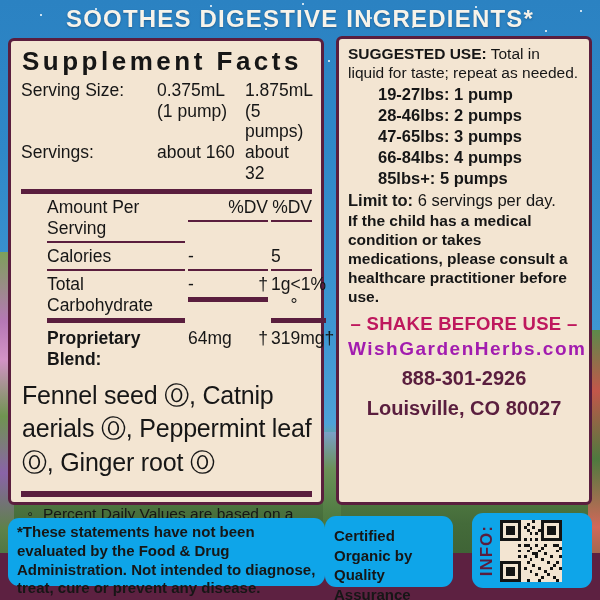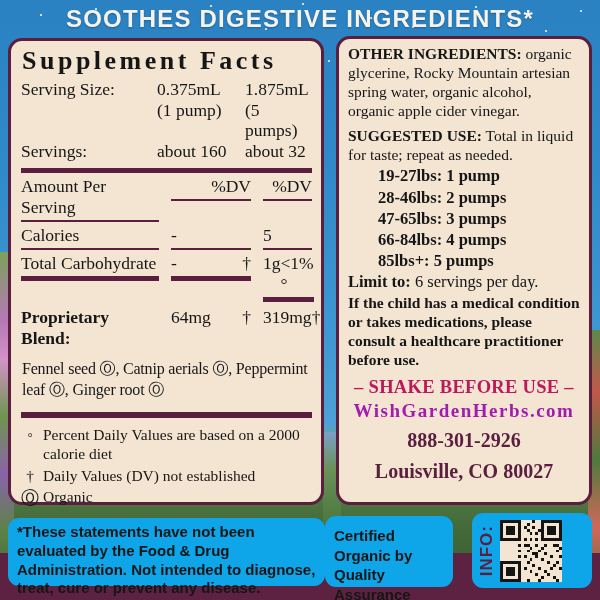--- a/index.html
+++ b/index.html
@@ -22,39 +22,39 @@
   .gap-hill{position:absolute;left:323px;top:432px;width:18px;height:124px;
        background:linear-gradient(180deg,#7aa0c8 0%,#6b9158 30%,#4e7a41 70%,#416337 100%);}
   .maroon-band{position:absolute;left:0;top:553px;width:600px;height:47px;background:#5d2141;}
 
   
   .banner{position:absolute;left:0;top:5px;width:600px;text-align:center;
        font-weight:bold;font-size:24px;letter-spacing:1.2px;color:#f7f3ea;
        text-shadow:0 1px 2px rgba(10,30,60,.35);}
 
   
-  .panel{position:absolute;background:#f3e5d2;border:3px solid #5a1e3e;border-radius:14px;box-sizing:border-box;font-family:Liberation Serif, serif;}
+  .panel{position:absolute;background:#f3e5d2;border:3px solid #5a1e3e;border-radius:6px;box-sizing:border-box;}
   .plain-box{position:absolute;background:#0ea5e9;border-radius:11px;box-sizing:border-box;}
 
   
   .sf{left:8px;top:38px;width:316px;height:467px;padding:4px 9px 4px 10px;}
   .sf-title{font-weight:bold;font-size:26px;letter-spacing:3.5px;margin:1px 0 3px 1px;white-space:nowrap;}
   .grid3{display:grid;grid-template-columns:132px 84px 1fr;column-gap:4px;}
   .serv{font-size:17.5px;line-height:1.18;}
   .bar-full{height:5px;background:#5a1e3e;margin:6px 0 0 0;}
-  .row{display:grid;grid-template-columns:138px 80px 1fr;column-gap:12px;font-size:17.5px;
-       align-items:baseline;}
+  .row{display:grid;grid-template-columns:138px 80px 1fr;column-gap:3px;font-size:17.5px;
+       align-items:baseline;margin-left:26px;}
   .row > span, .row > div{padding:3px 0 2px 0;}
   .thin > span, .thin > div{border-bottom:2px solid #5a1e3e;}
   .thick > span, .thick > div{border-bottom:5px solid #5a1e3e;}
   .r{text-align:right;}
   .sb{display:flex;justify-content:space-between;}
   .blend{font-size:17.5px;margin-top:2px;}
   .blend .lbl{font-weight:bold;}
-  .ingr{font-size:16px;line-height:1.33;margin:7px 0 12px 1px;letter-spacing:-.2px;}
+  .ingr{font-size:25px;line-height:1.33;margin:7px 0 12px 1px;letter-spacing:-.2px;}
   .bar2{height:6px;background:#5a1e3e;margin:12px 0 7px 0;}
   .fn{font-size:15.5px;line-height:1.24;}
   .fn-line{display:grid;grid-template-columns:18px 1fr;column-gap:4px;margin-bottom:2px;}
   .fn-sym{text-align:center;}
 
   
   .rp{left:336px;top:36px;width:256px;height:469px;padding:6px 9px;font-size:15.5px;line-height:1.22;}
   .rp p{margin:0 0 6px 0;}
   .rp b{font-weight:bold;}
   .doses{font-weight:bold;font-size:16.5px;line-height:1.28;padding-left:30px;margin:0 0 1px 0;}
@@ -161,21 +161,20 @@
       <span>Daily Values (DV) not established</span>
     </div>
     <div class="fn-line">
       <span class="fn-sym" style="font-size:18px;">Ⓞ</span>
       <span>Organic</span>
     </div>
   </div>
 </div>
 
 <div class="panel rp">
-  <p><b>OTHER INGREDIENTS:</b><span> organic glycerine, Rocky Mountain artesian spring water, organic alcohol, organic apple cider vinegar.</span></p>
 
   <p style="margin-bottom:1px;"><b>SUGGESTED USE:</b><span> Total in liquid for taste; repeat as needed.</span></p>
 
   <div class="doses">
     <div>19-27lbs: 1 pump</div>
     <div>28-46lbs: 2 pumps</div>
     <div>47-65lbs: 3 pumps</div>
     <div>66-84lbs: 4 pumps</div>
     <div>85lbs+: 5 pumps</div>
   </div>

